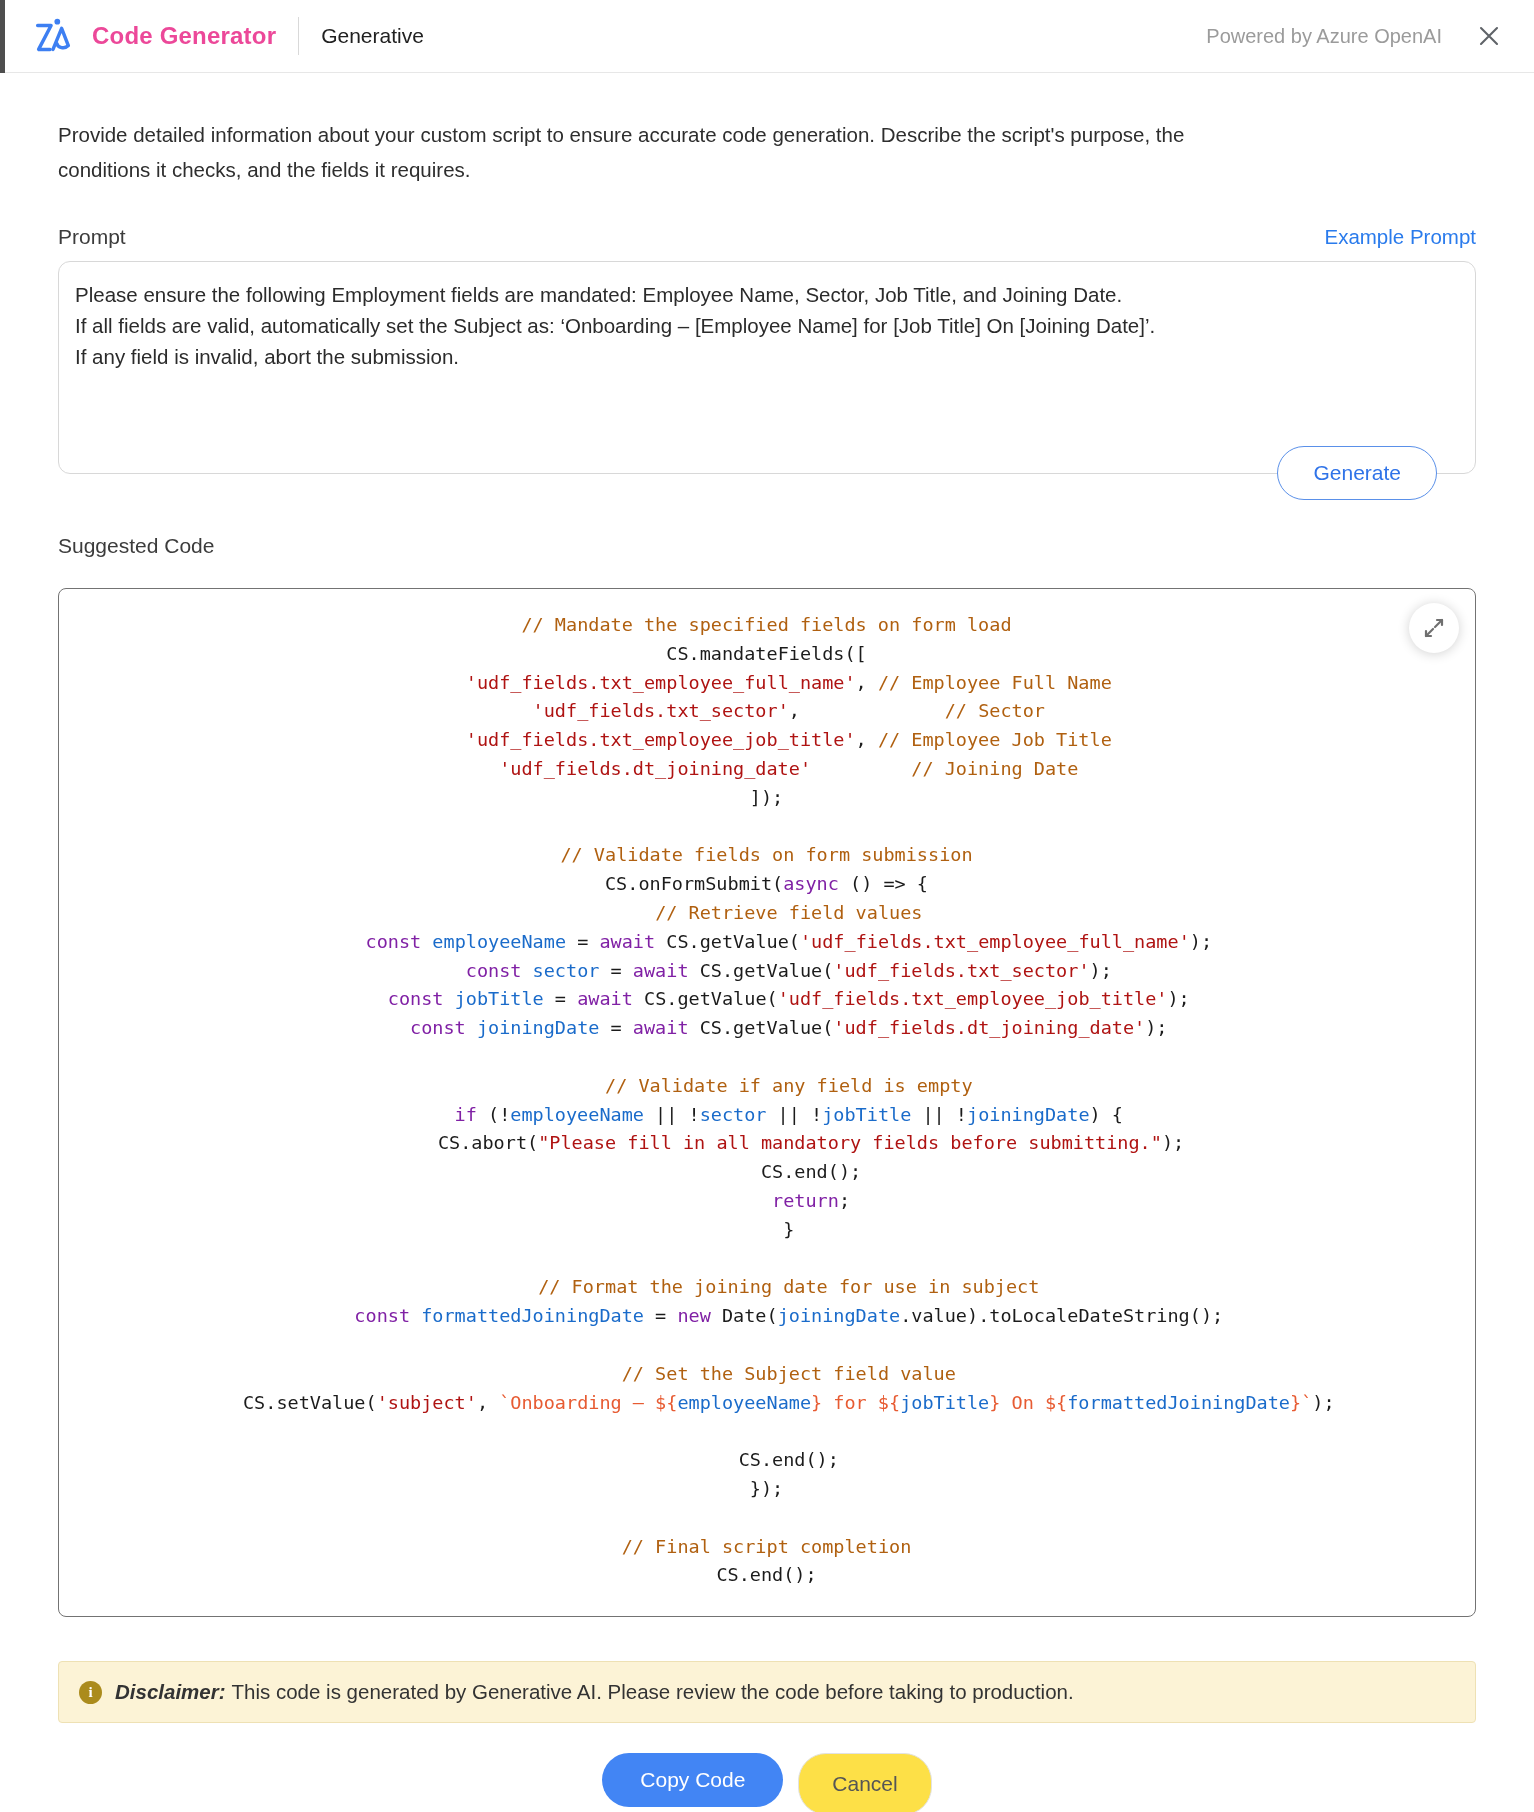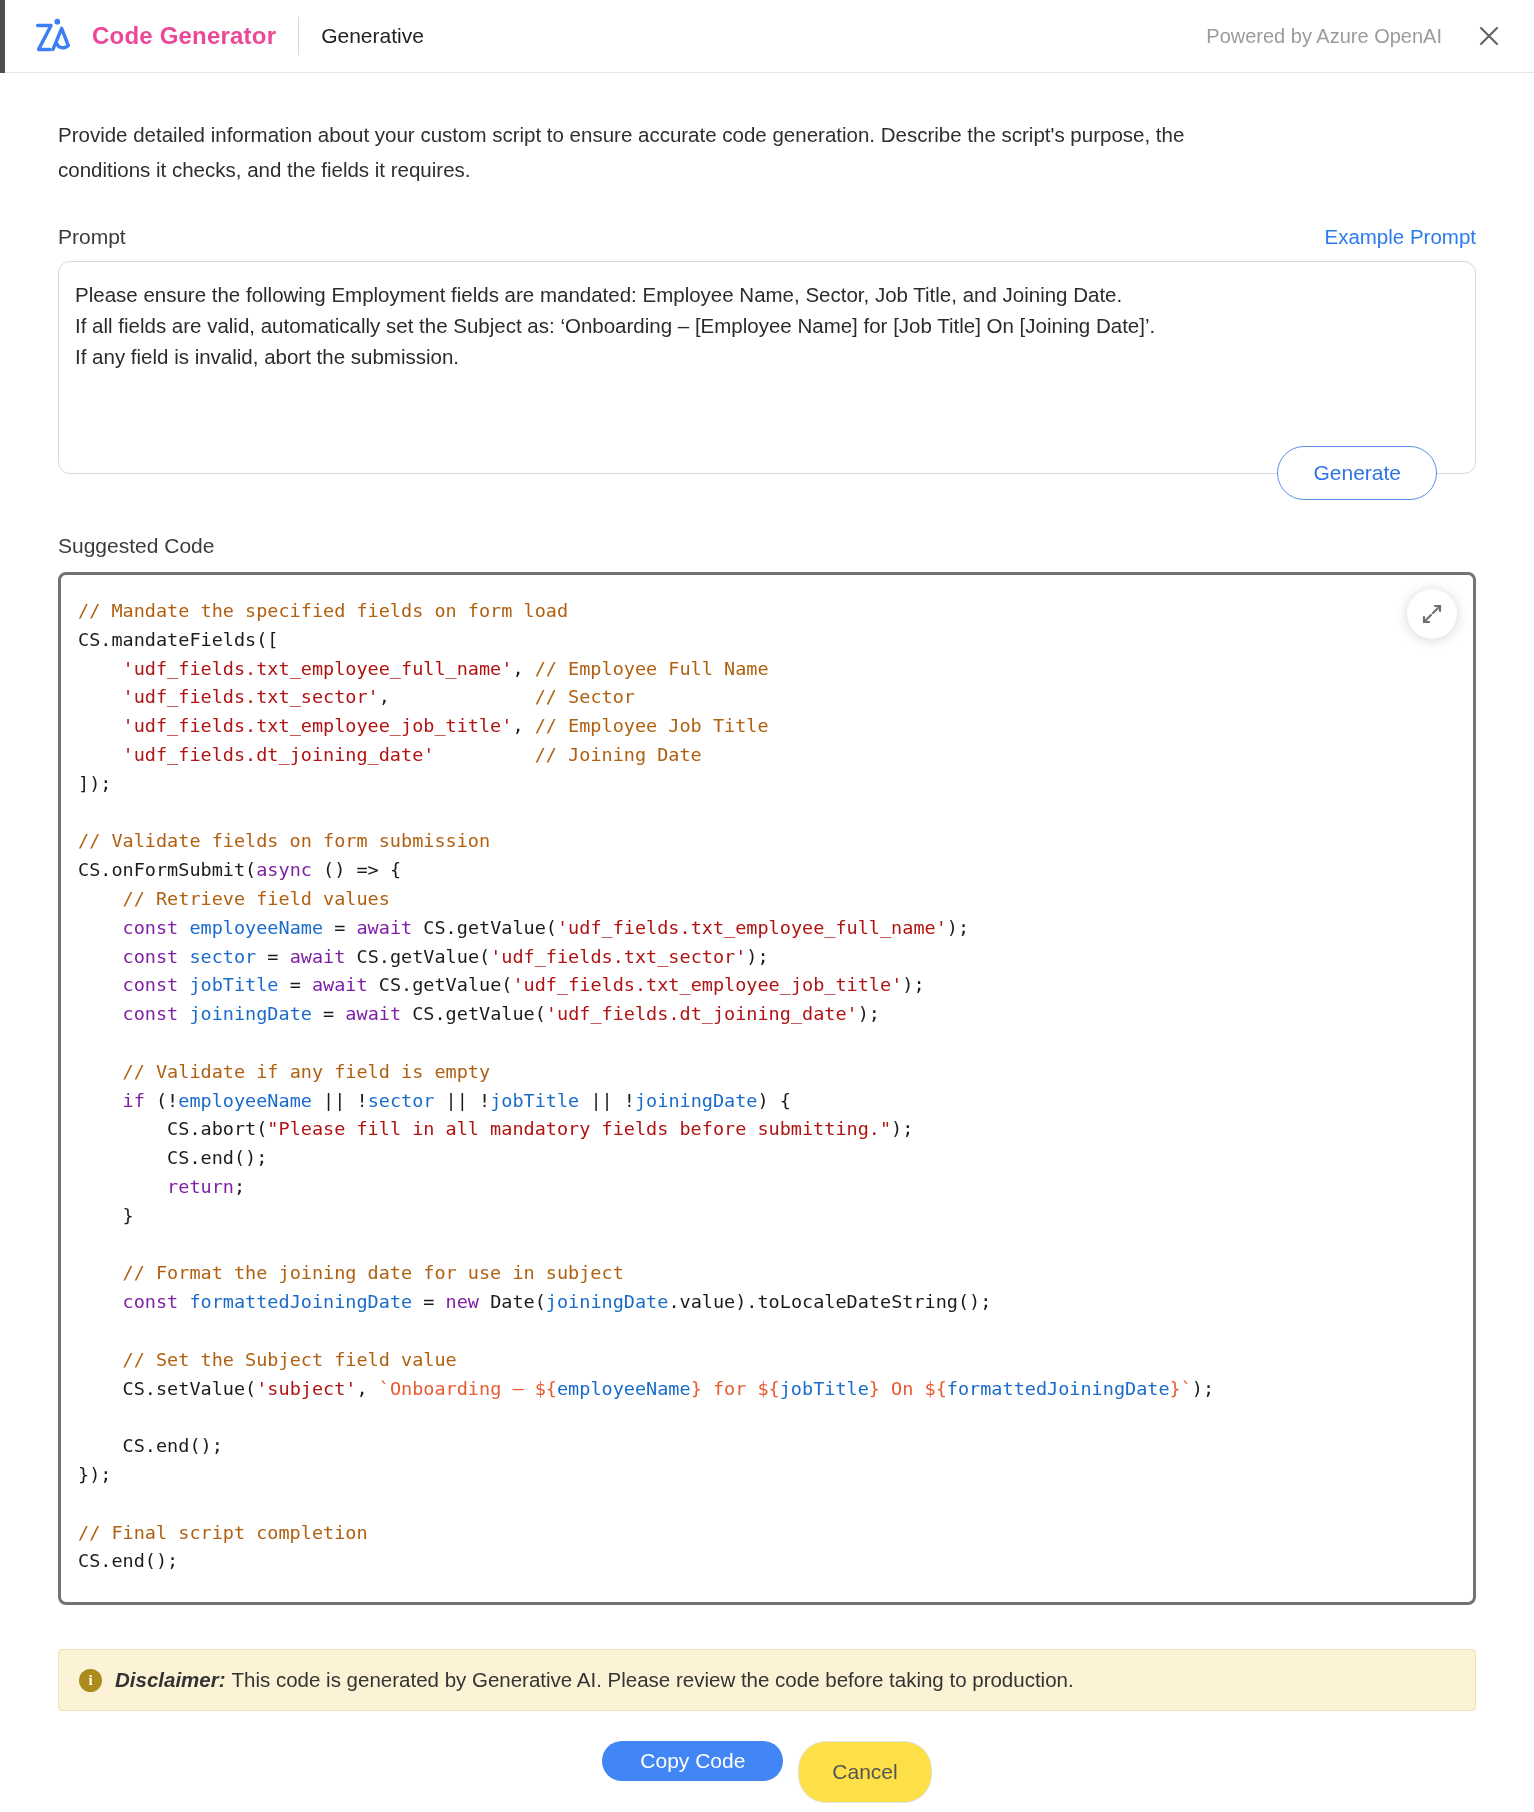--- a/index.html
+++ b/index.html
@@ -46,23 +46,24 @@
   .btn-generate {
     position: absolute; right: 38px; bottom: -27px;
     height: 54px; padding: 0 35px;
     background: #fff; border: 1.5px solid #5a90e9; border-radius: 28px;
     color: #2f73e8; font-size: 21px; font-family: inherit; cursor: pointer;
   }
 
   .sc-label { margin-top: 60px; font-size: 21px; color: #3c3c3c; }
 
   .code-box {
-    margin-top: 14px; position: relative;
-    border: 3px solid #737373; border-radius: 8px;
+    margin-top: 30px; position: relative;
+    border: 1px solid #737373; border-radius: 8px;
     padding: 22px 18px 26px 17px;
+    text-align: center;
   }
   .code { font-family: "DejaVu Sans Mono", monospace; font-size: 18.5px; }
   .code-line { white-space: pre; line-height: 28.8px; color: #1b1b1b; }
   .tok-pl { color: #1b1b1b; }
   .tok-cm { color: #b06010; }
   .tok-st { color: #af1312; }
   .tok-kw { color: #8021a5; }
   .tok-id { color: #1a6bca; }
   .tok-tp { color: #e75b32; }
 
@@ -84,21 +85,21 @@
     width: 23px; height: 23px; border-radius: 50%;
     background: #ab8b1c; color: #fff;
     font-size: 15px; font-weight: 700; font-family: "Liberation Serif", serif;
     display: flex; align-items: center; justify-content: center;
     margin-right: 13px; flex: 0 0 auto;
   }
   .disc-bold { font-weight: 700; margin-right: 6px; font-style: italic; }
 
   .footer { margin-top: 30px; display: flex; justify-content: center; gap: 15px; padding-bottom: 60px; }
   .btn-copy {
-    height: 40px; padding: 0 38px; border: none; border-radius: 28px;
+    height: 54px; padding: 0 38px; border: none; border-radius: 28px;
     background: #4285f4; color: #fff; font-size: 21px; font-family: inherit; cursor: pointer;
   }
   .btn-cancel {
     height: 62px; padding: 0 33px; border: 1px solid #e2e2e2; border-radius: 28px;
     background: #fde047; color: #555; font-size: 21px; font-family: inherit; cursor: pointer;
   }
 </style>
 </head>
 <body>
 

